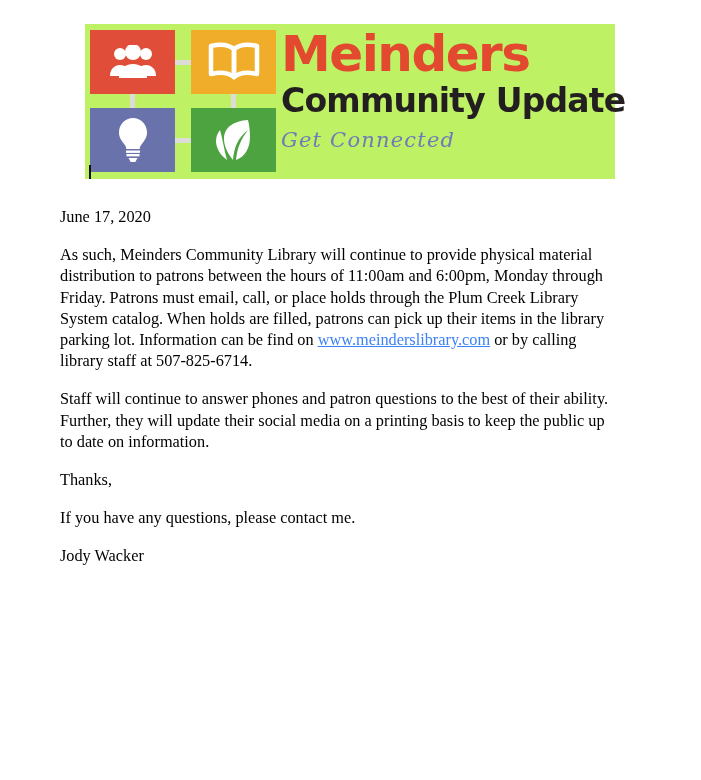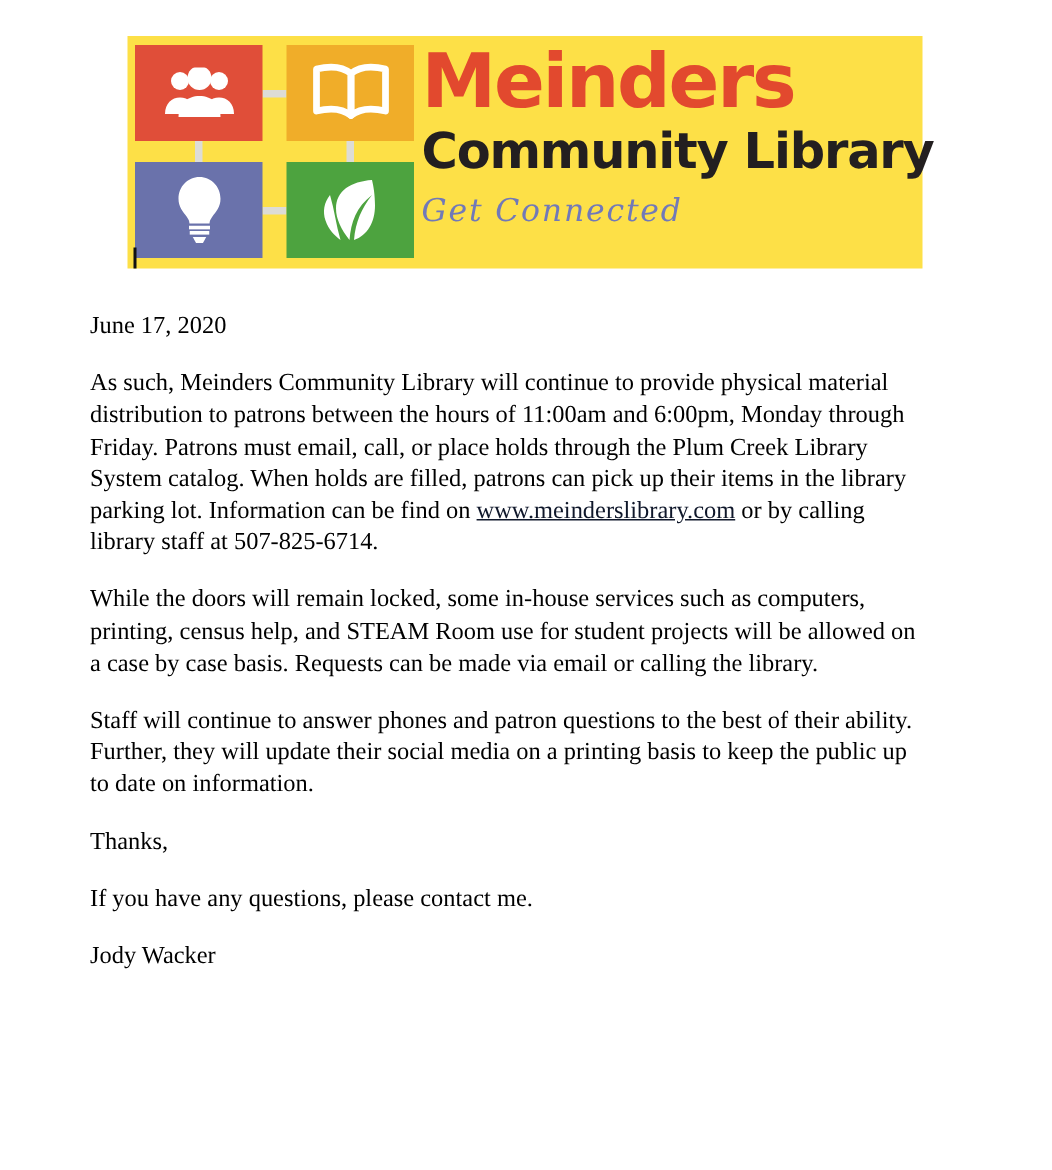--- a/index.html
+++ b/index.html
@@ -18,21 +18,21 @@
     color: #000000;
   }
 
   
   .letterhead {
     position: absolute;
     left: 85px;
     top: 24px;
     width: 530px;
     height: 155px;
-    background: #fde047;
+    background: #bef264;
   }
 
   .logo-grid {
     position: absolute;
     left: 5px;
     top: 6px;
     width: 186px;
     height: 142px;
   }
 
@@ -113,21 +113,21 @@
   .line, .para {
     font-size: 16.3px;
     line-height: 21.2px;
     margin: 0 0 17px 0;
     text-align: left;
   }
   .para { margin-bottom: 17px; }
   .block-tight { margin: 0; }
   .siglines .line { margin: 0; }
   a.weblink {
-    color: #0f172a;
+    color: #3b82f6;
     text-decoration: underline;
   }
 </style>
 </head>
 <body>
 
 <div class="letterhead">
 
   <div class="logo-grid">
 
@@ -175,35 +175,34 @@
         <svg width="44" height="44" viewBox="0 0 44 44" aria-hidden="true">
           <path d="M36 2c-14 1-24 7-24 19 0 7 3.5 14 9 21 1-12 4.5-22 15-30-7 9-11 18-12 30 9-3 14-12 14-23 0-7-1-13-2-17z" fill="#ffffff"></path>
           <path d="M8 12c-4 5-5 11-3 17 2 6 6 10 10 13-3-10-4-20-7-30z" fill="#ffffff"></path>
         </svg>
       </span>
     </div>
   </div>
 
   <div class="wordmark">
     <div class="wm-main">Meinders</div>
-    <div class="wm-sub">Community Library</div>
+    <div class="wm-sub">Community Update</div>
     <div class="wm-tag">Get Connected</div>
   </div>
 </div>
 
 <div class="caret-artifact"></div>
 
 <div class="letter">
 
   <p class="line">June 17, 2020</p>
 
 
   <p class="para"><span>As such, Meinders Community Library will continue to provide physical material distribution to patrons between the hours of 11:00am and 6:00pm, Monday through Friday. Patrons must email, call, or place holds through the Plum Creek Library System catalog. When holds are filled, patrons can pick up their items in the library parking lot. Information can be find on </span><a class="weblink" href="#">www.meinderslibrary.com</a><span> or by calling library staff at 507-825-6714.</span></p>
 
-  <p class="para">While the doors will remain locked, some in-house services such as computers, printing, census help, and STEAM Room use for student projects will be allowed on a case by case basis. Requests can be made via email or calling the library.</p>
 
   <p class="para">Staff will continue to answer phones and patron questions to the best of their ability. Further, they will update their social media on a printing basis to keep the public up to date on information.</p>
 
   <p class="para">Thanks,</p>
 
   <p class="para">If you have any questions, please contact me.</p>
 
   <div class="siglines">
     <p class="line block-tight">Jody Wacker</p>
 

